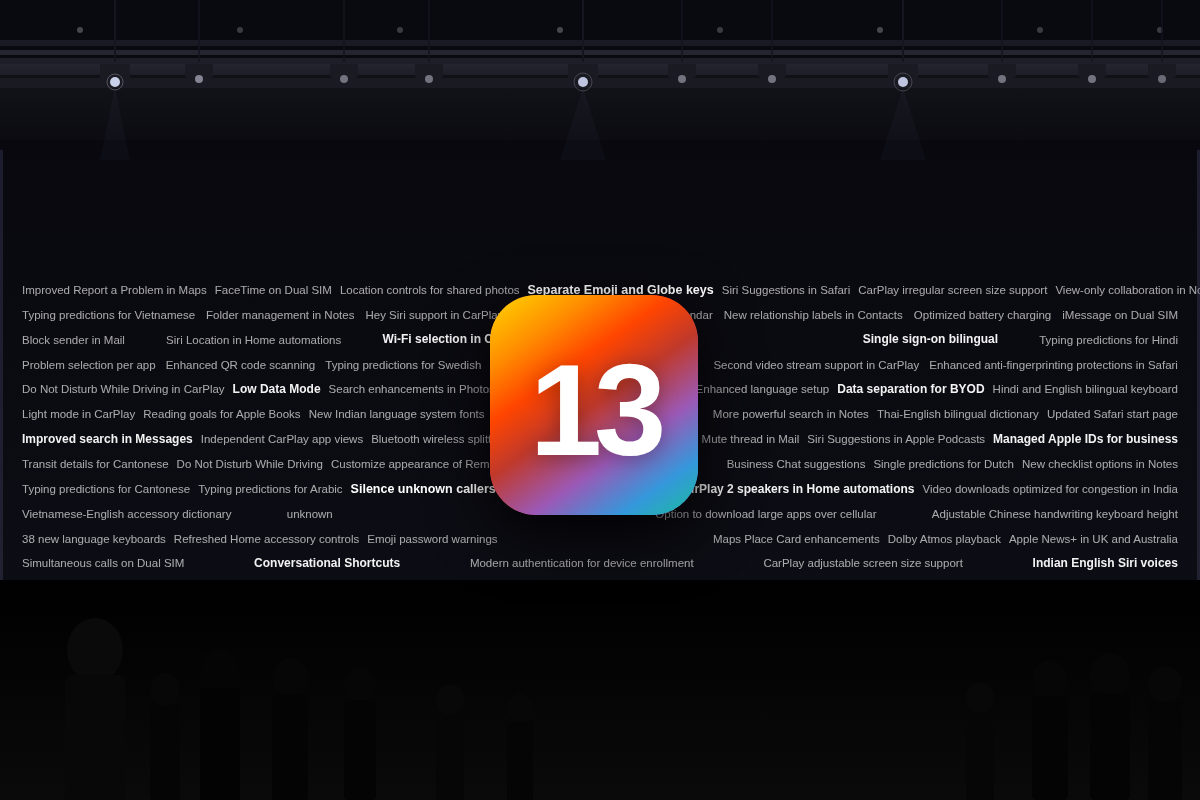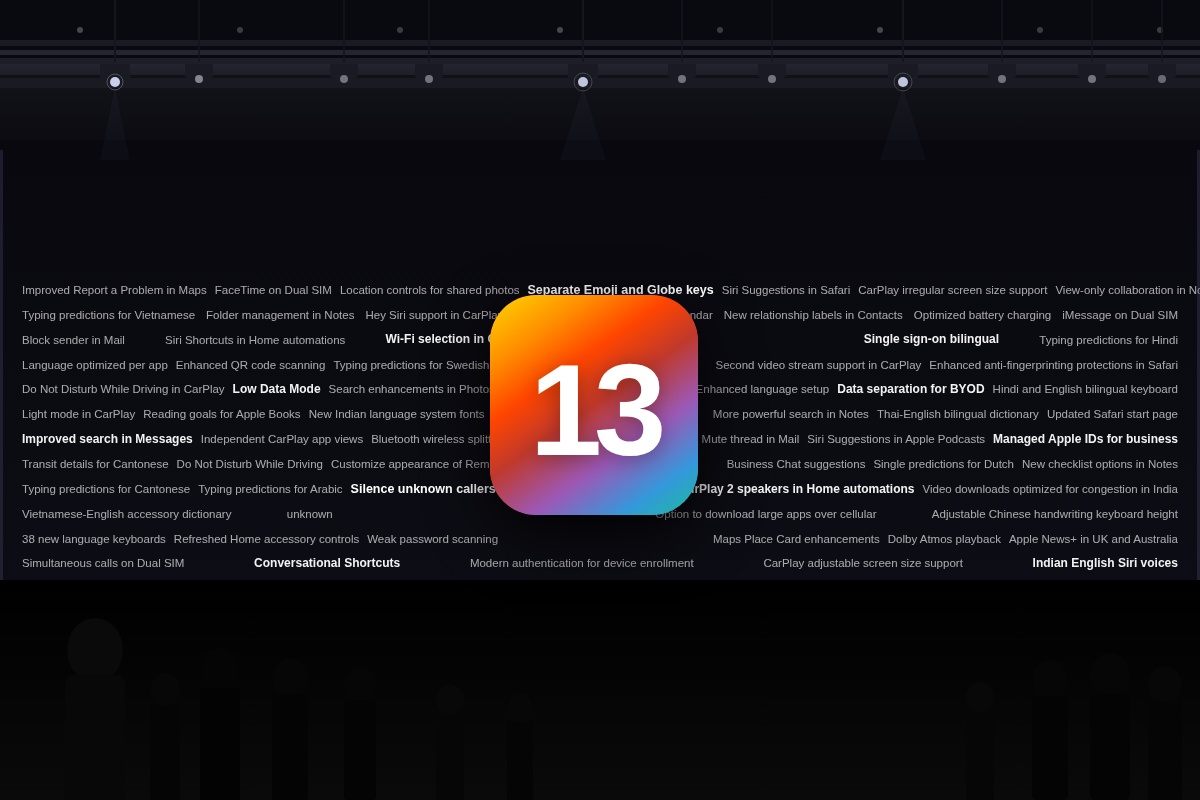--- a/index.html
+++ b/index.html
@@ -171,29 +171,29 @@
     <span class="feature-item">Folder management in Notes</span>
     <span class="feature-item">Hey Siri support in CarPlay</span>
     <span class="feature-item">Add attachments to events in Calendar</span>
     <span class="feature-item">New relationship labels in Contacts</span>
     <span class="feature-item">Optimized battery charging</span>
     <span class="feature-item">iMessage on Dual SIM</span>
   </div>
 
   <div class="feature-row">
     <span class="feature-item">Block sender in Mail</span>
-    <span class="feature-item">Siri Shortcuts in Home automations</span>
+    <span class="feature-item">Siri Location in Home automations</span>
     <span class="feature-item bold">Wi-Fi selection in Control Center</span>
     <span style="width:220px;"></span>
     <span class="feature-item bold">Single sign-on bilingual</span>
     <span class="feature-item">Typing predictions for Hindi</span>
   </div>
 
   <div class="feature-row">
-    <span class="feature-item">Language optimized per app</span>
+    <span class="feature-item">Problem selection per app</span>
     <span class="feature-item">Enhanced QR code scanning</span>
     <span class="feature-item">Typing predictions for Swedish</span>
     <span style="width:220px;"></span>
     <span class="feature-item">Second video stream support in CarPlay</span>
     <span class="feature-item">Enhanced anti-fingerprinting protections in Safari</span>
   </div>
 
   <div class="feature-row">
     <span class="feature-item">Do Not Disturb While Driving in CarPlay</span>
     <span class="feature-item bold">Low Data Mode</span>
@@ -247,21 +247,21 @@
     <span class="feature-item">Vietnamese-English accessory dictionary</span>
     <span class="feature-item">unknown</span>
     <span style="width:220px;"></span>
     <span class="feature-item">Option to download large apps over cellular</span>
     <span class="feature-item">Adjustable Chinese handwriting keyboard height</span>
   </div>
 
   <div class="feature-row">
     <span class="feature-item">38 new language keyboards</span>
     <span class="feature-item">Refreshed Home accessory controls</span>
-    <span class="feature-item">Weak password scanning</span>
+    <span class="feature-item">Emoji password warnings</span>
     <span style="width:220px;"></span>
     <span class="feature-item">Maps Place Card enhancements</span>
     <span class="feature-item">Dolby Atmos playback</span>
     <span class="feature-item">Apple News+ in UK and Australia</span>
   </div>
 
   <div class="feature-row">
     <span class="feature-item">Simultaneous calls on Dual SIM</span>
     <span class="feature-item bold">Conversational Shortcuts</span>
     <span class="feature-item">Modern authentication for device enrollment</span>

